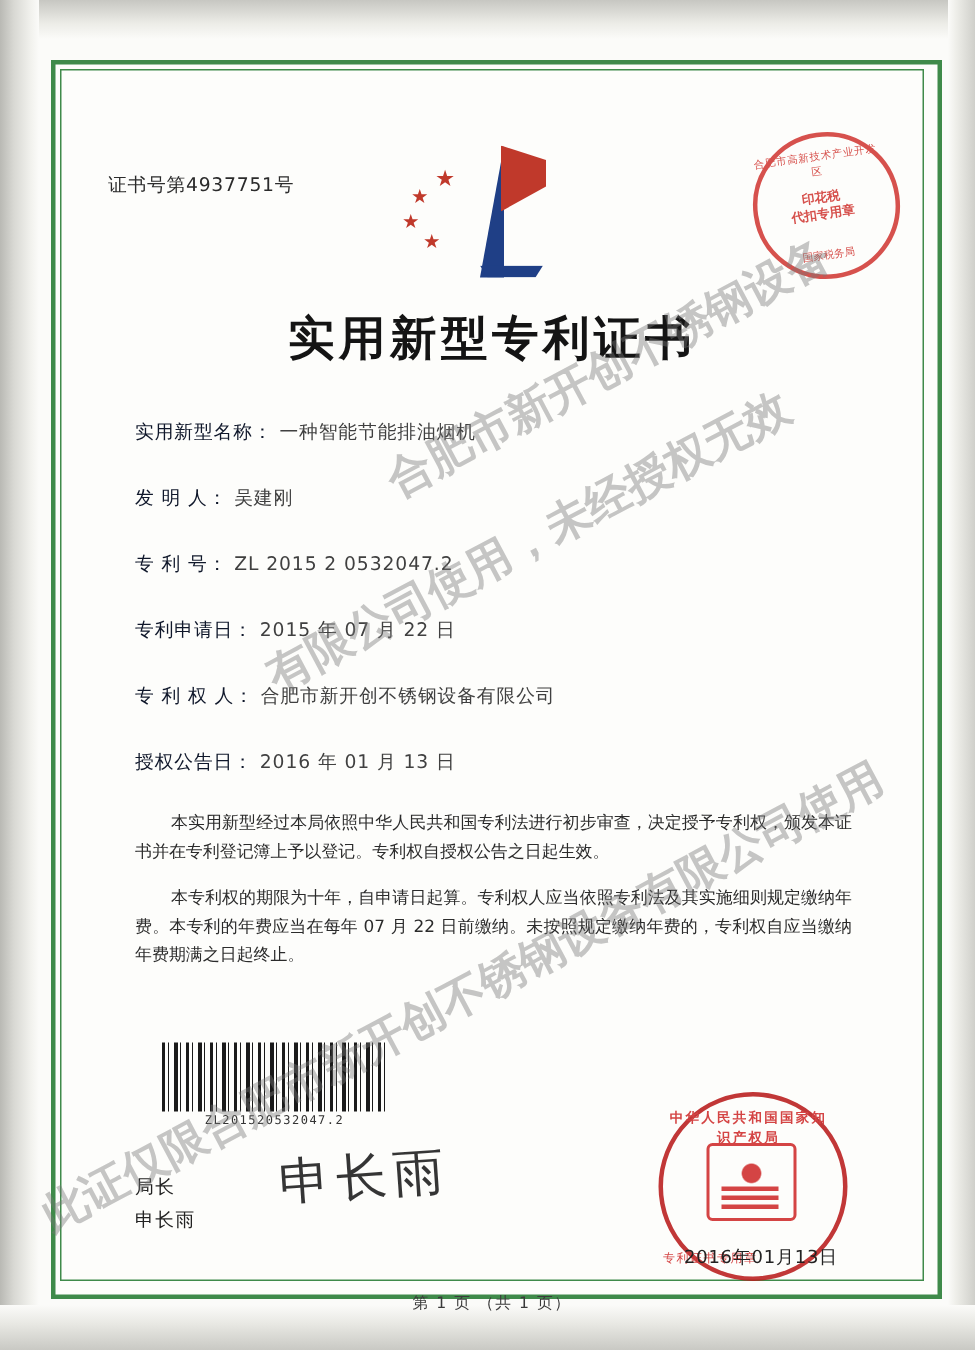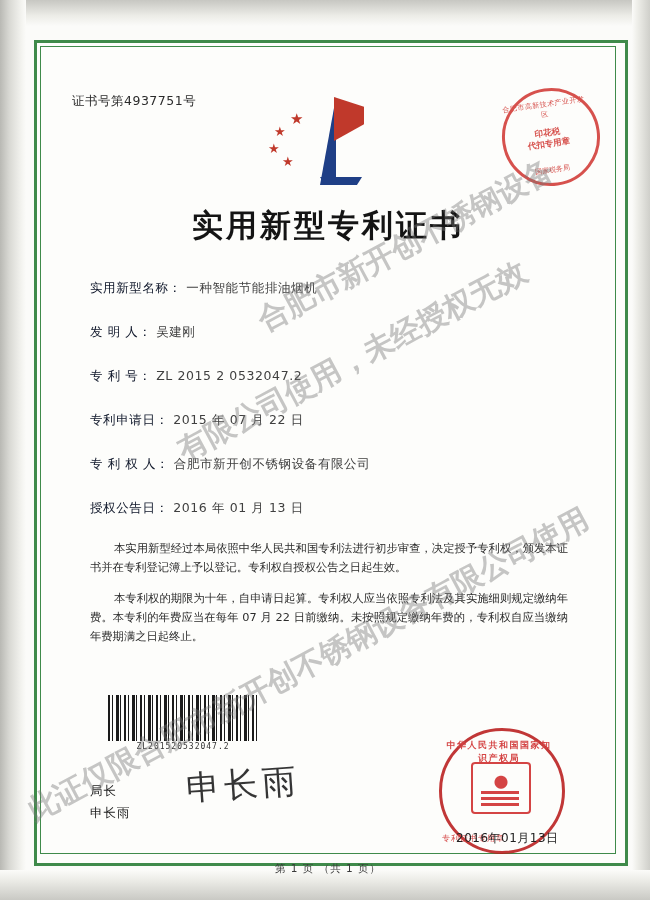--- a/index.html
+++ b/index.html
@@ -62,21 +62,21 @@
   }
 
   .content {
     position: absolute;
     left: 34px; top: 40px;
     width: 588px; height: 820px;
   }
 
   .cert-no {
     position: absolute;
-    left: 38px; top: 53px;
+    left: 38px; top: 75px;
     font-size: 12.5px;
     color: #2b2b2b;
     letter-spacing: 0.5px;
   }
 
   
   .logo {
     position: absolute;
     left: 234px; top: 55px;
     width: 120px; height: 90px;

